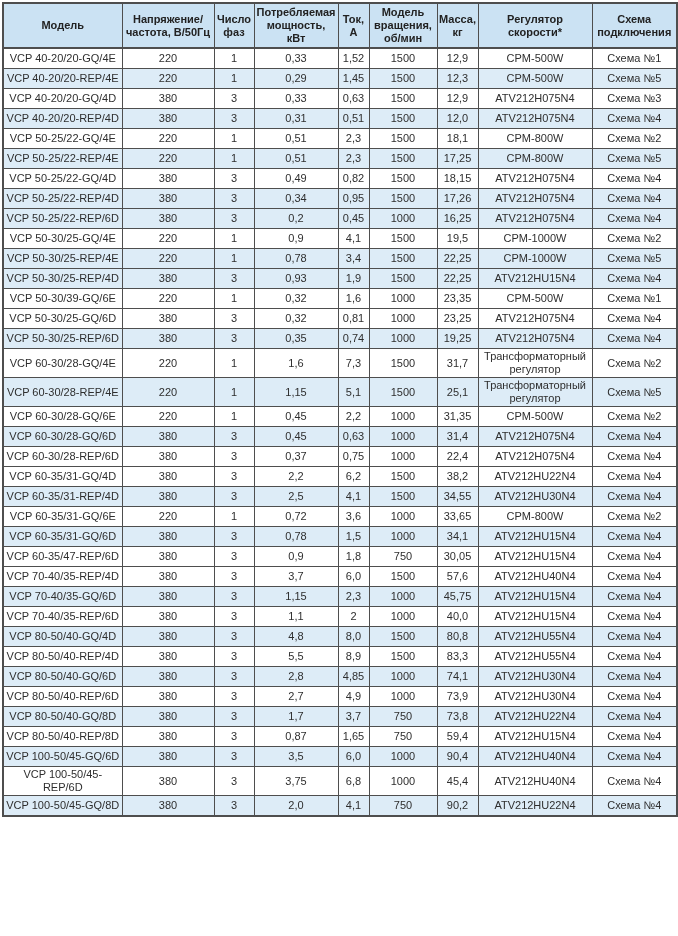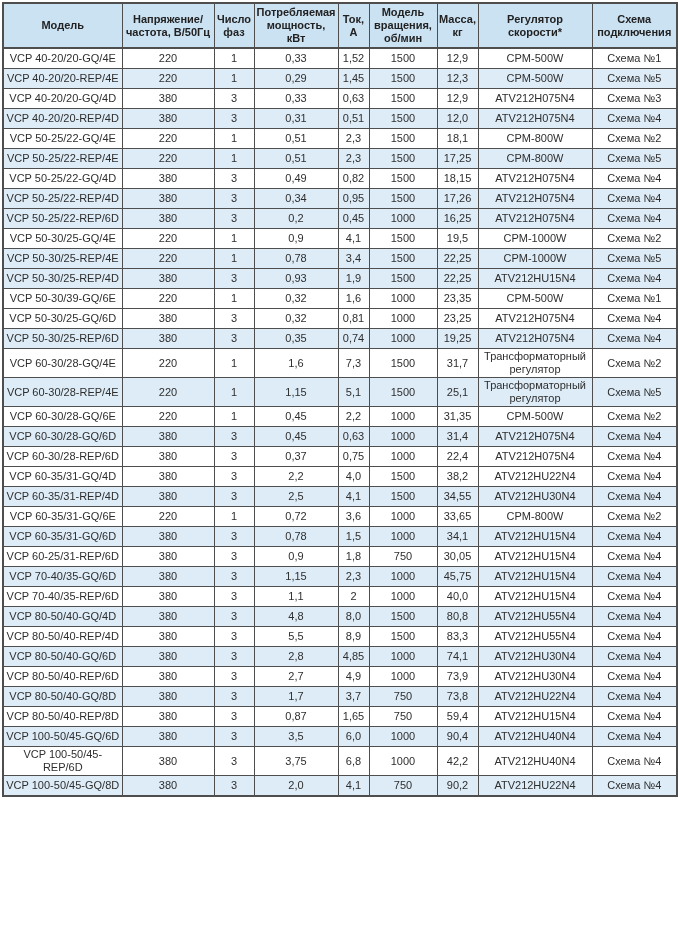--- a/index.html
+++ b/index.html
@@ -307,21 +307,21 @@
         <td>1000</td>
         <td>22,4</td>
         <td>ATV212H075N4</td>
         <td>Схема №4</td>
       </tr>
       <tr>
         <td>VCP 60-35/31-GQ/4D</td>
         <td>380</td>
         <td>3</td>
         <td>2,2</td>
-        <td>4,0</td>
+        <td>6,2</td>
         <td>1500</td>
         <td>38,2</td>
         <td>ATV212HU22N4</td>
         <td>Схема №4</td>
       </tr>
       <tr class="stripe">
         <td>VCP 60-35/31-REP/4D</td>
         <td>380</td>
         <td>3</td>
         <td>2,5</td>
@@ -347,30 +347,41 @@
         <td>380</td>
         <td>3</td>
         <td>0,78</td>
         <td>1,5</td>
         <td>1000</td>
         <td>34,1</td>
         <td>ATV212HU15N4</td>
         <td>Схема №4</td>
       </tr>
       <tr>
-        <td>VCP 60-25/31-REP/6D</td>
+        <td>VCP 60-35/47-REP/6D</td>
         <td>380</td>
         <td>3</td>
         <td>0,9</td>
         <td>1,8</td>
         <td>750</td>
         <td>30,05</td>
         <td>ATV212HU15N4</td>
         <td>Схема №4</td>
       </tr>
+      <tr>
+        <td>VCP 70-40/35-REP/4D</td>
+        <td>380</td>
+        <td>3</td>
+        <td>3,7</td>
+        <td>6,0</td>
+        <td>1500</td>
+        <td>57,6</td>
+        <td>ATV212HU40N4</td>
+        <td>Схема №4</td>
+      </tr>
       <tr class="stripe">
         <td>VCP 70-40/35-GQ/6D</td>
         <td>380</td>
         <td>3</td>
         <td>1,15</td>
         <td>2,3</td>
         <td>1000</td>
         <td>45,75</td>
         <td>ATV212HU15N4</td>
         <td>Схема №4</td>
@@ -463,21 +474,21 @@
         <td>ATV212HU40N4</td>
         <td>Схема №4</td>
       </tr>
       <tr>
         <td>VCP 100-50/45-REP/6D</td>
         <td>380</td>
         <td>3</td>
         <td>3,75</td>
         <td>6,8</td>
         <td>1000</td>
-        <td>42,2</td>
+        <td>45,4</td>
         <td>ATV212HU40N4</td>
         <td>Схема №4</td>
       </tr>
       <tr class="stripe">
         <td>VCP 100-50/45-GQ/8D</td>
         <td>380</td>
         <td>3</td>
         <td>2,0</td>
         <td>4,1</td>
         <td>750</td>

